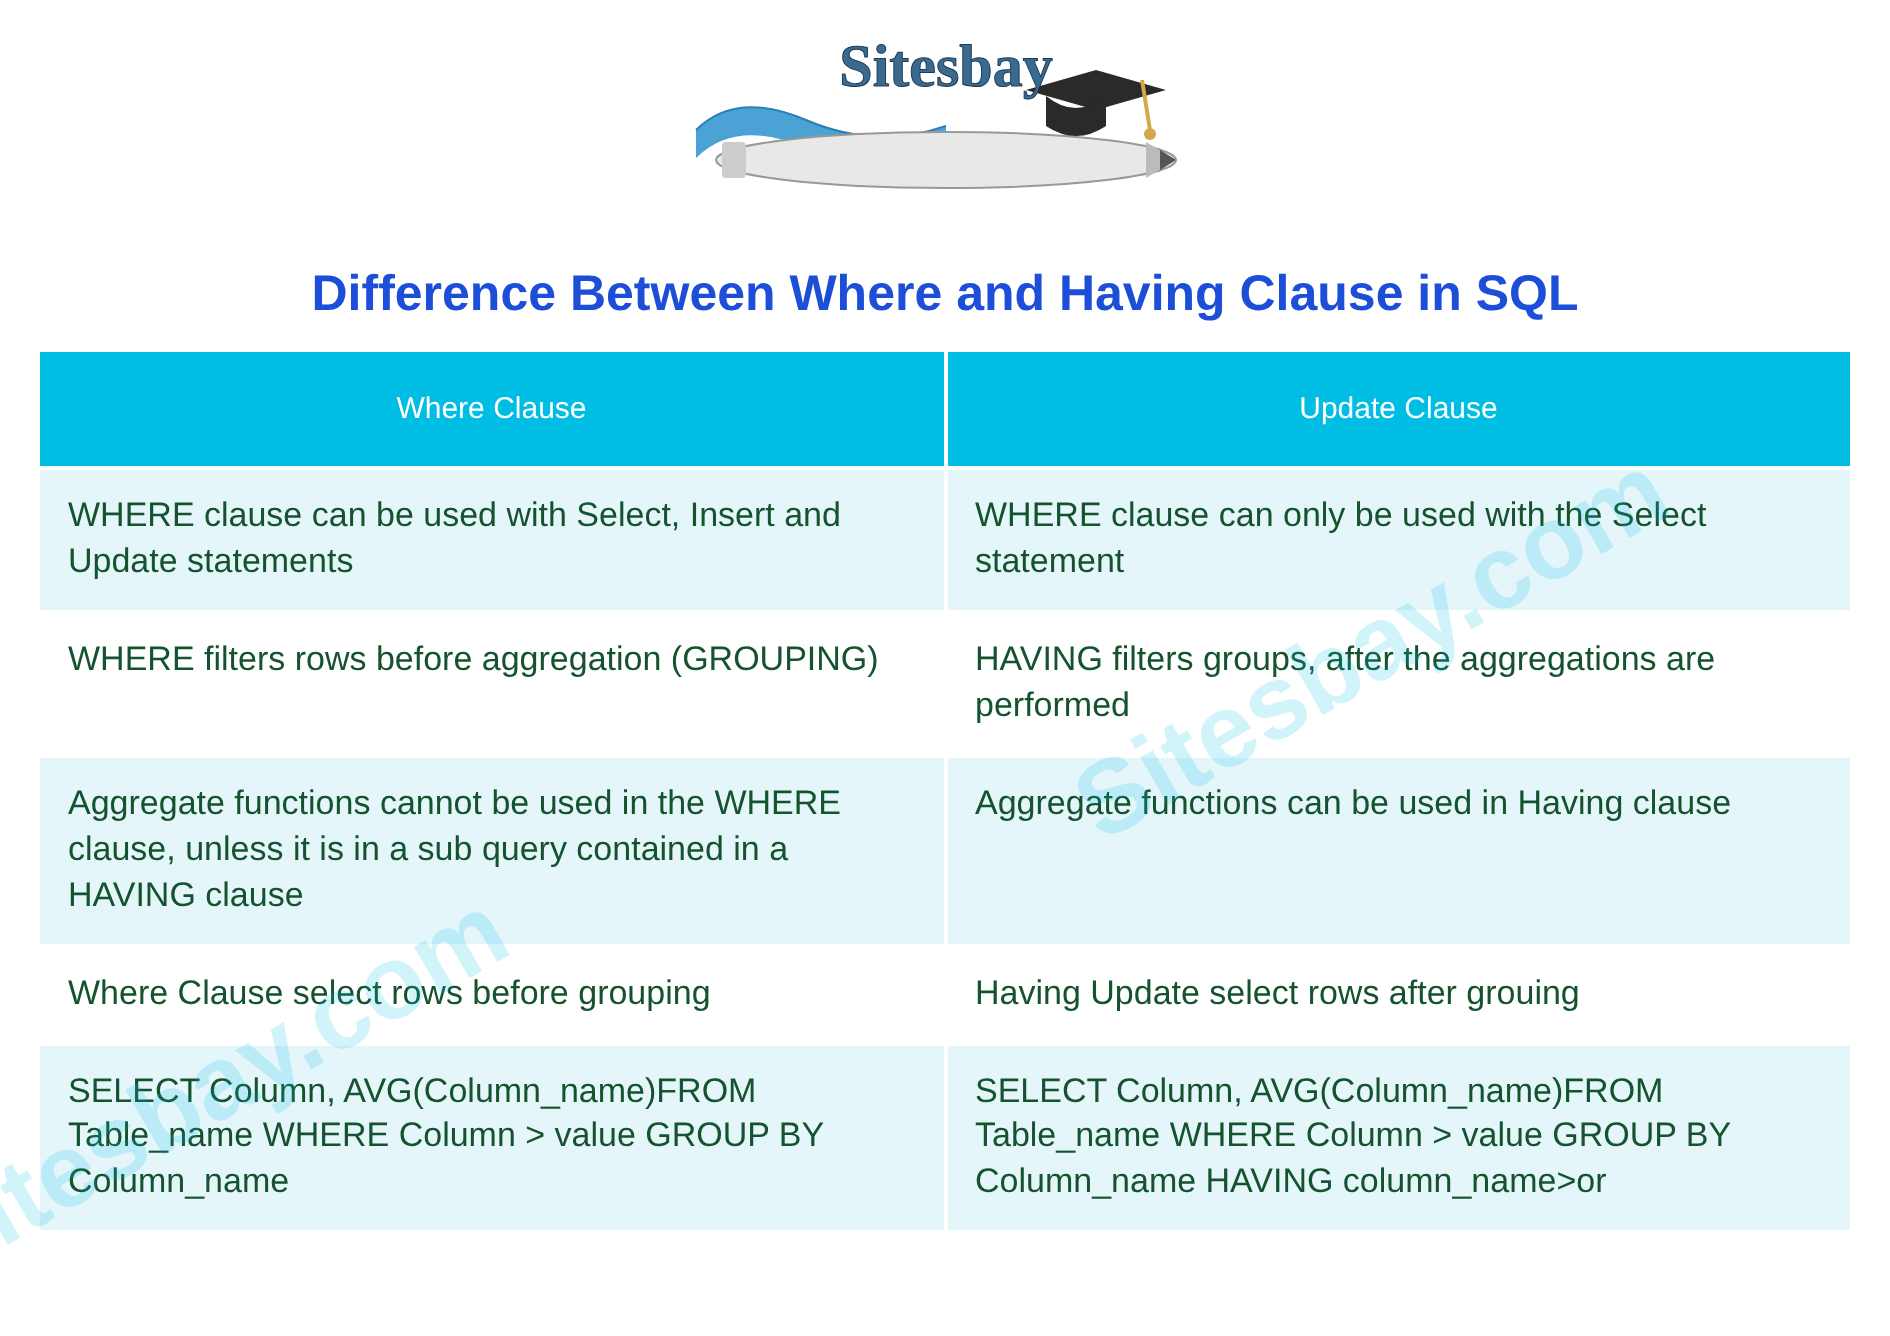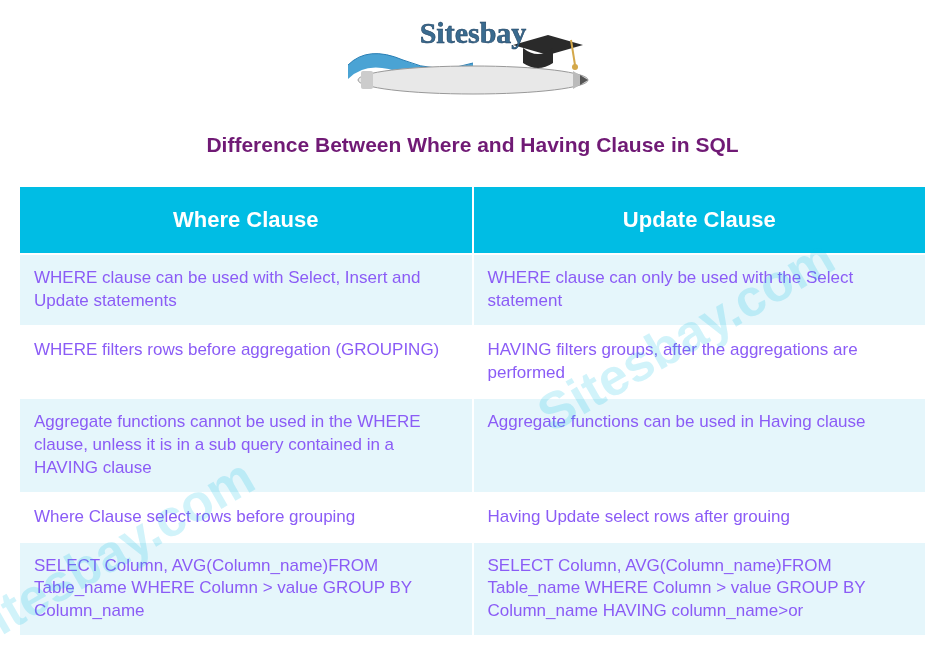--- a/index.html
+++ b/index.html
@@ -10,52 +10,52 @@
       justify-content: center;
       align-items: flex-start;
       padding-top: 15px;
       padding-bottom: 10px;
       height: 115px;
     }
     .logo-svg { width: 260px; height: 90px; }
     
     .page-title {
       text-align: center;
-      font-size: 21px;
+      font-size: 25px;
       font-weight: bold;
-      color: #701a75;
+      color: #1d4ed8;
       margin-top: 18px;
-      margin-bottom: 28px;
+      margin-bottom: 12px;
     }
     
     .table-wrap {
       padding: 0 18px;
       position: relative;
     }
     
     table {
       width: 100%;
       border-collapse: collapse;
       table-layout: fixed;
     }
     
     th {
       background: #00bde4;
       color: #fff;
-      font-weight: bold;
-      font-size: 22px;
+      font-weight: normal;
+      font-size: 15px;
       padding: 20px 12px;
       text-align: center;
       border: 2px solid #fff;
     }
     
     td {
       padding: 12px 14px;
       font-size: 17px;
-      color: #8b5cf6;
+      color: #14532d;
       line-height: 1.35;
       vertical-align: top;
       border: 2px solid #fff;
     }
     
     tbody tr:nth-child(odd) td { background: #e5f6fb; }
     tbody tr:nth-child(even) td { background: #ffffff; }
     
     .watermark {
       position: absolute;

